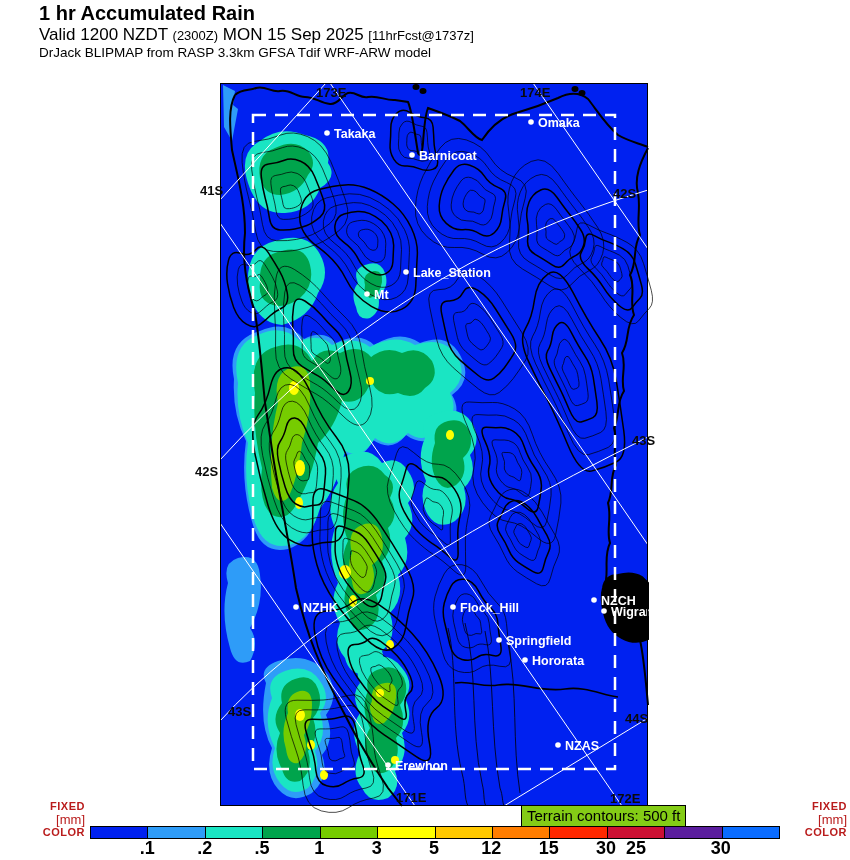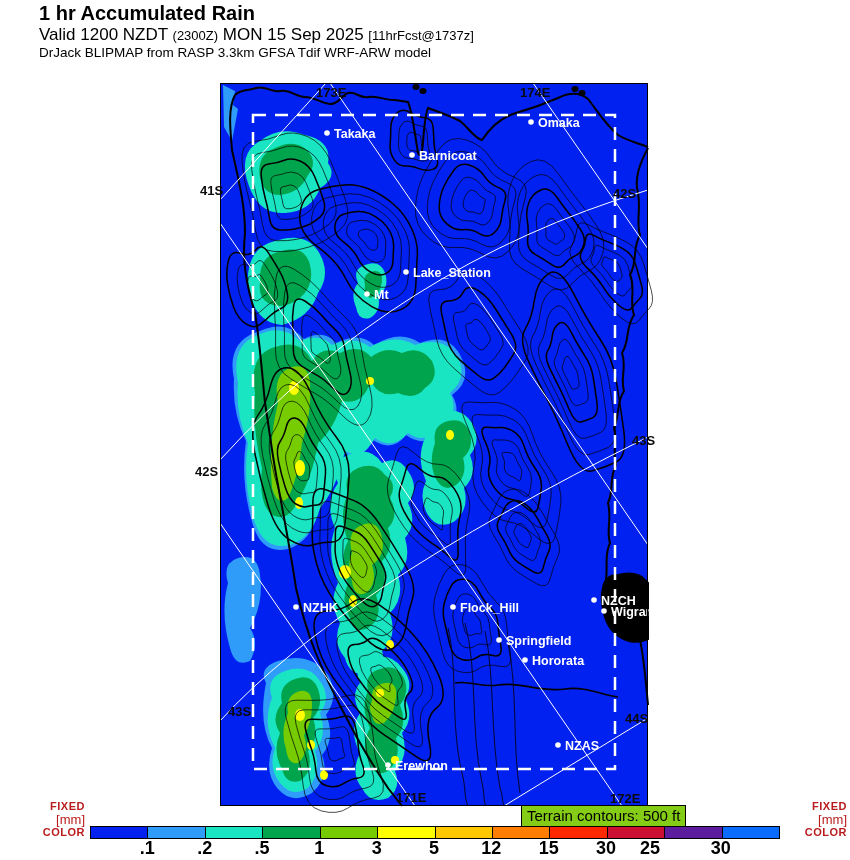--- a/index.html
+++ b/index.html
@@ -260,21 +260,21 @@
   <div id="cbarticks">
       <div class="tk" style="left: 57.3px;">.1</div>
       <div class="tk" style="left: 114.7px;">.2</div>
       <div class="tk" style="left: 172px;">.5</div>
       <div class="tk" style="left: 229.3px;">1</div>
       <div class="tk" style="left: 286.7px;">3</div>
       <div class="tk" style="left: 344px;">5</div>
       <div class="tk" style="left: 401.3px;">12</div>
       <div class="tk" style="left: 458.7px;">15</div>
       <div class="tk" style="left: 516px;">30</div>
-      <div class="tk" style="left: 560px;">25</div>
+      <div class="tk" style="left: 546px;">25</div>
       <div class="tk" style="left: 630.7px;">30</div>
     </div>
 
   <div id="fixleft" class="fixedlbl">
     <div class="l1">FIXED</div>
     <div class="l2">[mm]</div>
     <div class="l3">COLOR</div>
   </div>
   <div id="fixright" class="fixedlbl">
     <div class="l1">FIXED</div>

